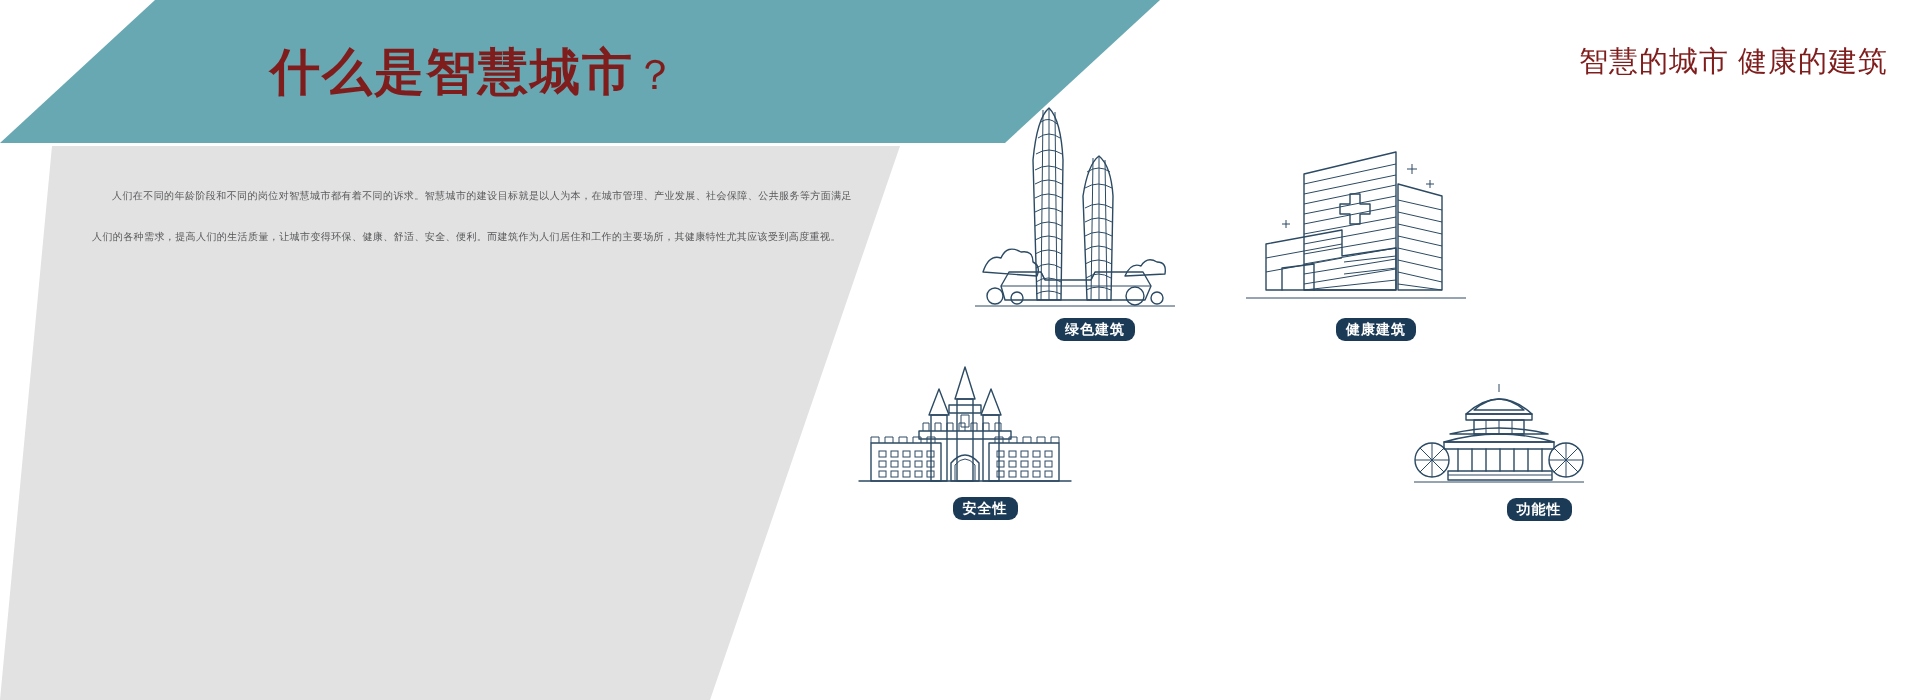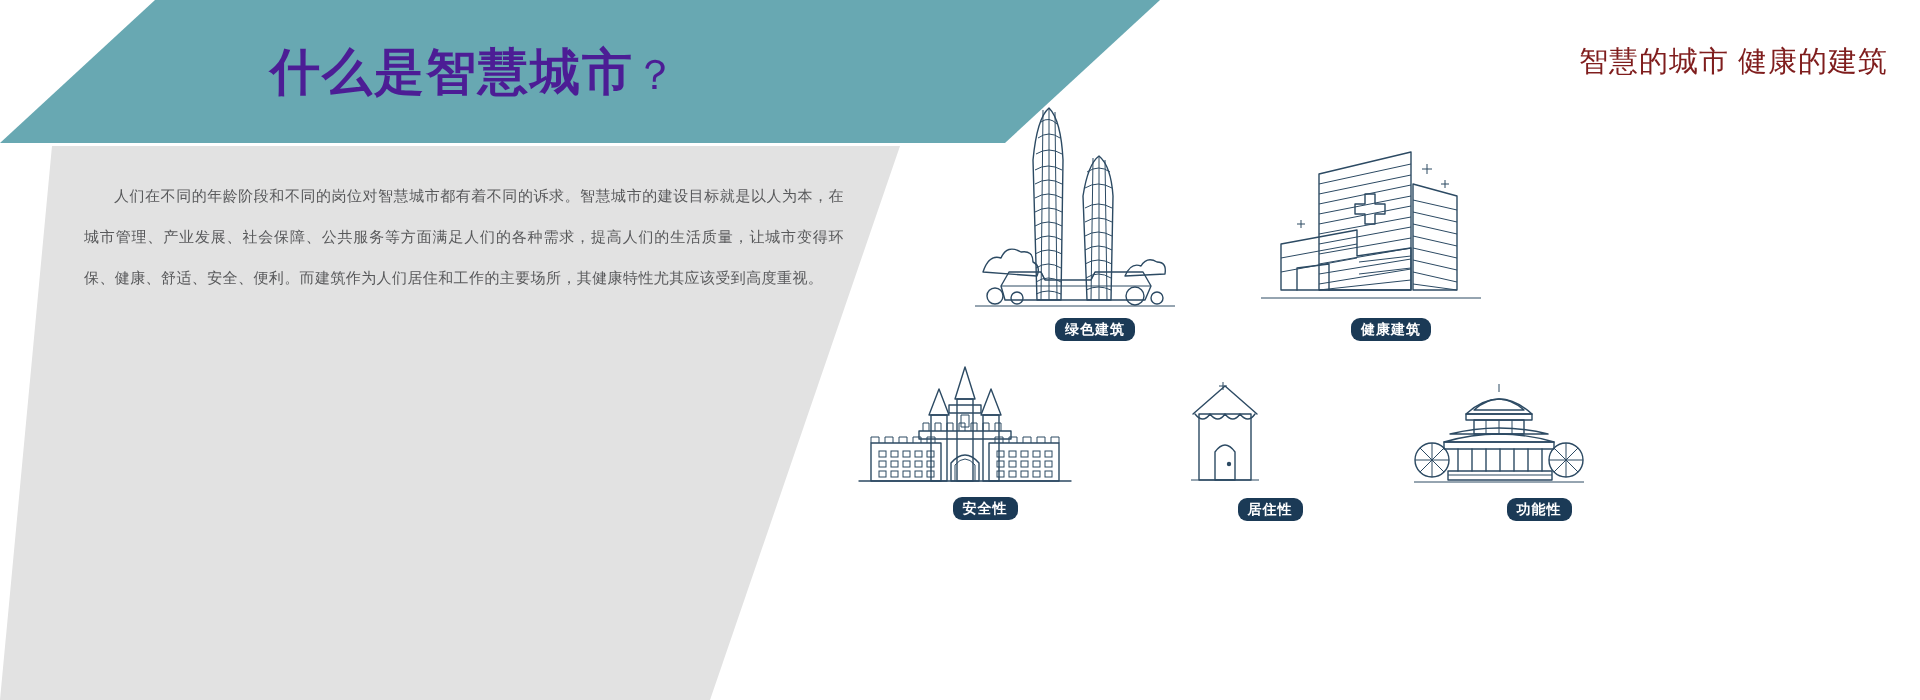--- a/index.html
+++ b/index.html
@@ -13,39 +13,39 @@
 
   
   .banner{
     position:absolute;left:0;top:0;width:1160px;height:143px;
     background:#68a8b2;
     clip-path:polygon(155px 0, 1160px 0, 1005px 143px, 0 143px);
     display:flex;align-items:center;
   }
   .banner-title{
     margin-left:270px;
-    color:#4c1d95;
+    color:#7f1d1d;
     font-size:50px;
     font-weight:bold;
     letter-spacing:2px;
     line-height:1;
     white-space:nowrap;
     text-align:right;
   }
   .banner-title .qmark{font-size:42px;font-weight:normal;}
   .panel-shape{
     position:absolute;left:0;top:146px;width:900px;height:554px;
     background:#e2e2e2;
     clip-path:polygon(52px 0, 900px 0, 710px 554px, 0 554px);
   }
 
   .copy{
-    position:absolute;left:84px;top:175px;width:760px;
+    position:absolute;left:92px;top:175px;width:760px;
     color:#58595b;
-    font-size:15px;
+    font-size:10px;
     line-height:41px;
     text-align:justify;
     letter-spacing:.4px;
   }
   .copy p{margin:0 0 34px 0;text-indent:2em;}
   .copy p:last-child{margin-bottom:0;}
 
   
   .right-title{
     position:absolute;right:32px;top:42px;
@@ -72,21 +72,21 @@
     letter-spacing:1px;
     padding:4px 10px 5px 10px;
     line-height:1;
     margin-top:8px;
     white-space:nowrap;
     border-radius:9px;
   }
 
   
   .cell-green   {left:130px; top:0px;   width:240px;}
-  .cell-health  {left:416px; top:40px;  width:260px;}
+  .cell-health  {left:401px; top:40px;  width:260px;}
   .cell-safety  {left:0px;   top:259px; width:280px;}
   .cell-live    {left:320px; top:270px; width:210px;}
   .cell-func    {left:569px; top:270px; width:250px;}
 
   .ink{stroke:#2c4a63;fill:none;stroke-width:1.4;stroke-linejoin:round;stroke-linecap:round;}
   .ink-thin{stroke:#2c4a63;fill:none;stroke-width:1;}
   .ink-fill{fill:#2c4a63;stroke:none;}
 </style>
 </head>
 <body>
@@ -215,37 +215,20 @@
         </g>
 
         <path class="ink" d="M106 122 L106 104 Q120 88 134 104 L134 122 Z"></path>
         <path class="ink-thin" d="M110 122 L110 106 Q120 94 130 106 L130 122"></path>
         <path class="ink" d="M14 122 L226 122"></path>
       </svg>
     </span>
     <span class="badge">安全性</span>
   </div>
 
-  <div class="icon-cell cell-live">
-    <span class="icon-art">
-      <svg width="120" height="120" viewBox="0 0 120 120">
-        <path class="ink" d="M34 110 L34 44 L86 44 L86 110 Z"></path>
-        <path class="ink" d="M28 44 L60 16 L92 44"></path>
-        <path class="ink" d="M30 44 q8 10 15 0 q8 10 15 0 q8 10 15 0 q8 10 15 0"></path>
-        <path class="ink" d="M50 110 L50 82 Q60 68 70 82 L70 110 Z"></path>
-        <path class="ink-fill">
-            <circle cx="64" cy="94" r="2.2"></circle>
-          </path>
-        <circle class="ink-fill" cx="64" cy="94" r="2.2"></circle>
-        <path class="ink-thin" d="M26 110 L94 110"></path>
-        <path class="ink-thin" d="M58 20 l0 -8 M54 16 l8 0"></path>
-      </svg>
-    </span>
-    <span class="badge">居住性</span>
-  </div>
 
   <div class="icon-cell cell-func">
     <span class="icon-art">
       <svg width="170" height="120" viewBox="0 0 170 120">
 
         <path class="ink" d="M60 40 q25 -22 50 0 Z"></path>
         <path class="ink" d="M52 44 q33 -30 66 0 Z"></path>
         <path class="ink" d="M52 44 h66 v6 h-66 z"></path>
         <path class="ink-thin" d="M85 22 l0 -8"></path>
 

